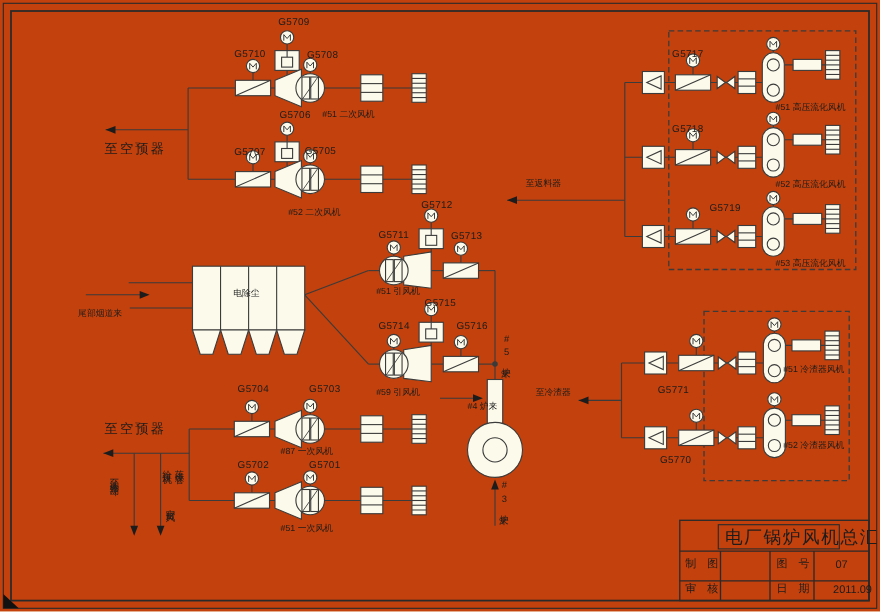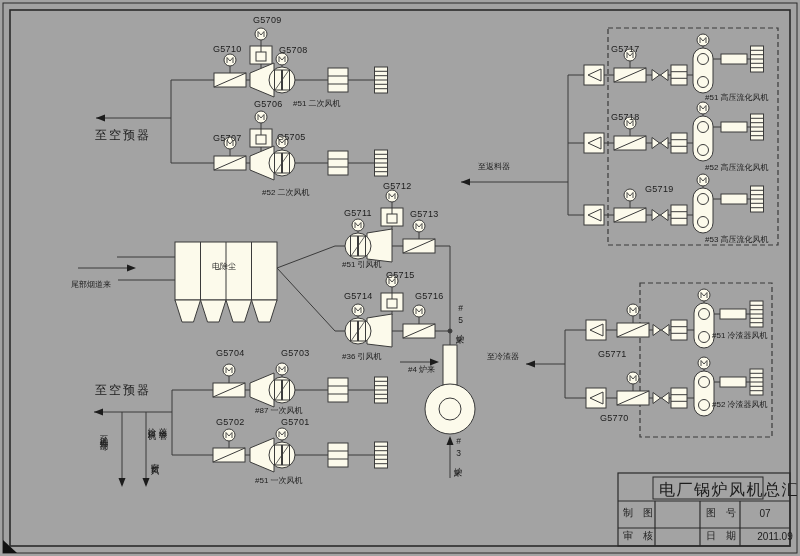--- a/index.html
+++ b/index.html
@@ -1,16 +1,16 @@
 <!DOCTYPE html>
 <html><head>
 <meta charset="utf-8">
 <style>
   html,body{margin:0;padding:0;background:#fcfaeb;}
-  .page{position:relative;width:800px;height:556px;background:#a3a3a3;overflow:hidden;
+  .page{position:relative;width:800px;height:556px;background:#c2410c;overflow:hidden;
         font-family:"Liberation Sans","DejaVu Sans",sans-serif;color:#1c1c1c;}
   .page svg{position:absolute;left:0;top:0;}
   .lbl{position:absolute;white-space:nowrap;line-height:1;}
   .tag{font-size:9px;letter-spacing:.3px;}
   .eq{font-size:8px;}
   .big{font-size:12px;letter-spacing:2px;}
   .vtext{writing-mode:vertical-lr;text-orientation:upright;font-size:8.5px;line-height:1;
          letter-spacing:2px;white-space:normal;}
   .tb{font-size:10px;letter-spacing:2px;font-family:Liberation Mono, monospace;}
   .tbv{font-size:10px;text-align:center;}
@@ -293,36 +293,36 @@
 <div class="lbl tag" style="left:281px;top:418px">G5701</div>
 <div class="lbl tag" style="left:611px;top:45px">G5717</div>
 <div class="lbl tag" style="left:611px;top:113px">G5718</div>
 <div class="lbl tag" style="left:645px;top:185px">G5719</div>
 <div class="lbl tag" style="left:598px;top:350px">G5771</div>
 <div class="lbl tag" style="left:600px;top:414px">G5770</div>
 
 <div class="lbl eq" style="left:293px;top:100px">#51 二次风机</div>
 <div class="lbl eq" style="left:262px;top:189px">#52 二次风机</div>
 <div class="lbl eq" style="left:342px;top:261px">#51 引风机</div>
-<div class="lbl eq" style="left:342px;top:353px">#36 引风机</div>
+<div class="lbl eq" style="left:342px;top:353px">#59 引风机</div>
 <div class="lbl eq" style="left:255px;top:407px">#87 一次风机</div>
 <div class="lbl eq" style="left:255px;top:477px">#51 一次风机</div>
 <div class="lbl eq" style="left:705px;top:94px">#51 高压流化风机</div>
 <div class="lbl eq" style="left:705px;top:164px">#52 高压流化风机</div>
 <div class="lbl eq" style="left:705px;top:236px">#53 高压流化风机</div>
 <div class="lbl eq" style="left:712px;top:332px">#51 冷渣器风机</div>
 <div class="lbl eq" style="left:712px;top:401px">#52 冷渣器风机</div>
 
 <div class="lbl big" style="left:95px;top:129px">至空预器</div>
 <div class="lbl big" style="left:95px;top:384px">至空预器</div>
 <div class="lbl eq" style="left:71px;top:281px">尾部烟道来</div>
 <div class="lbl eq" style="left:212px;top:263px">电除尘</div>
 <div class="lbl eq" style="left:478px;top:163px">至返料器</div>
 <div class="lbl eq" style="left:487px;top:353px">至冷渣器</div>
-<div class="lbl eq" style="left:408px;top:366px">#4 炉来</div>
+<div class="lbl eq" style="left:425px;top:366px">#4 炉来</div>
 <div class="lbl vtext" style="left:456px;top:303px;height:40px">#5炉来</div>
 <div class="lbl vtext" style="left:454px;top:436px;height:40px">#3炉来</div>
 <div class="lbl vtext" style="left:100px;top:428px;height:62px">至油枪冷却</div>
 <div class="lbl vtext" style="left:148px;top:421px;height:36px">给煤机</div>
 <div class="lbl vtext" style="left:159px;top:421px;height:36px">落煤管</div>
 <div class="lbl vtext" style="left:151px;top:456px;height:36px">密封风</div>
 
 <div class="lbl title" style="left:659px;top:482px">电厂锅炉风机总汇图</div>
 <div class="lbl tb" style="left:623px;top:509px">制 图</div>
 <div class="lbl tb" style="left:623px;top:532px">审 核</div>

